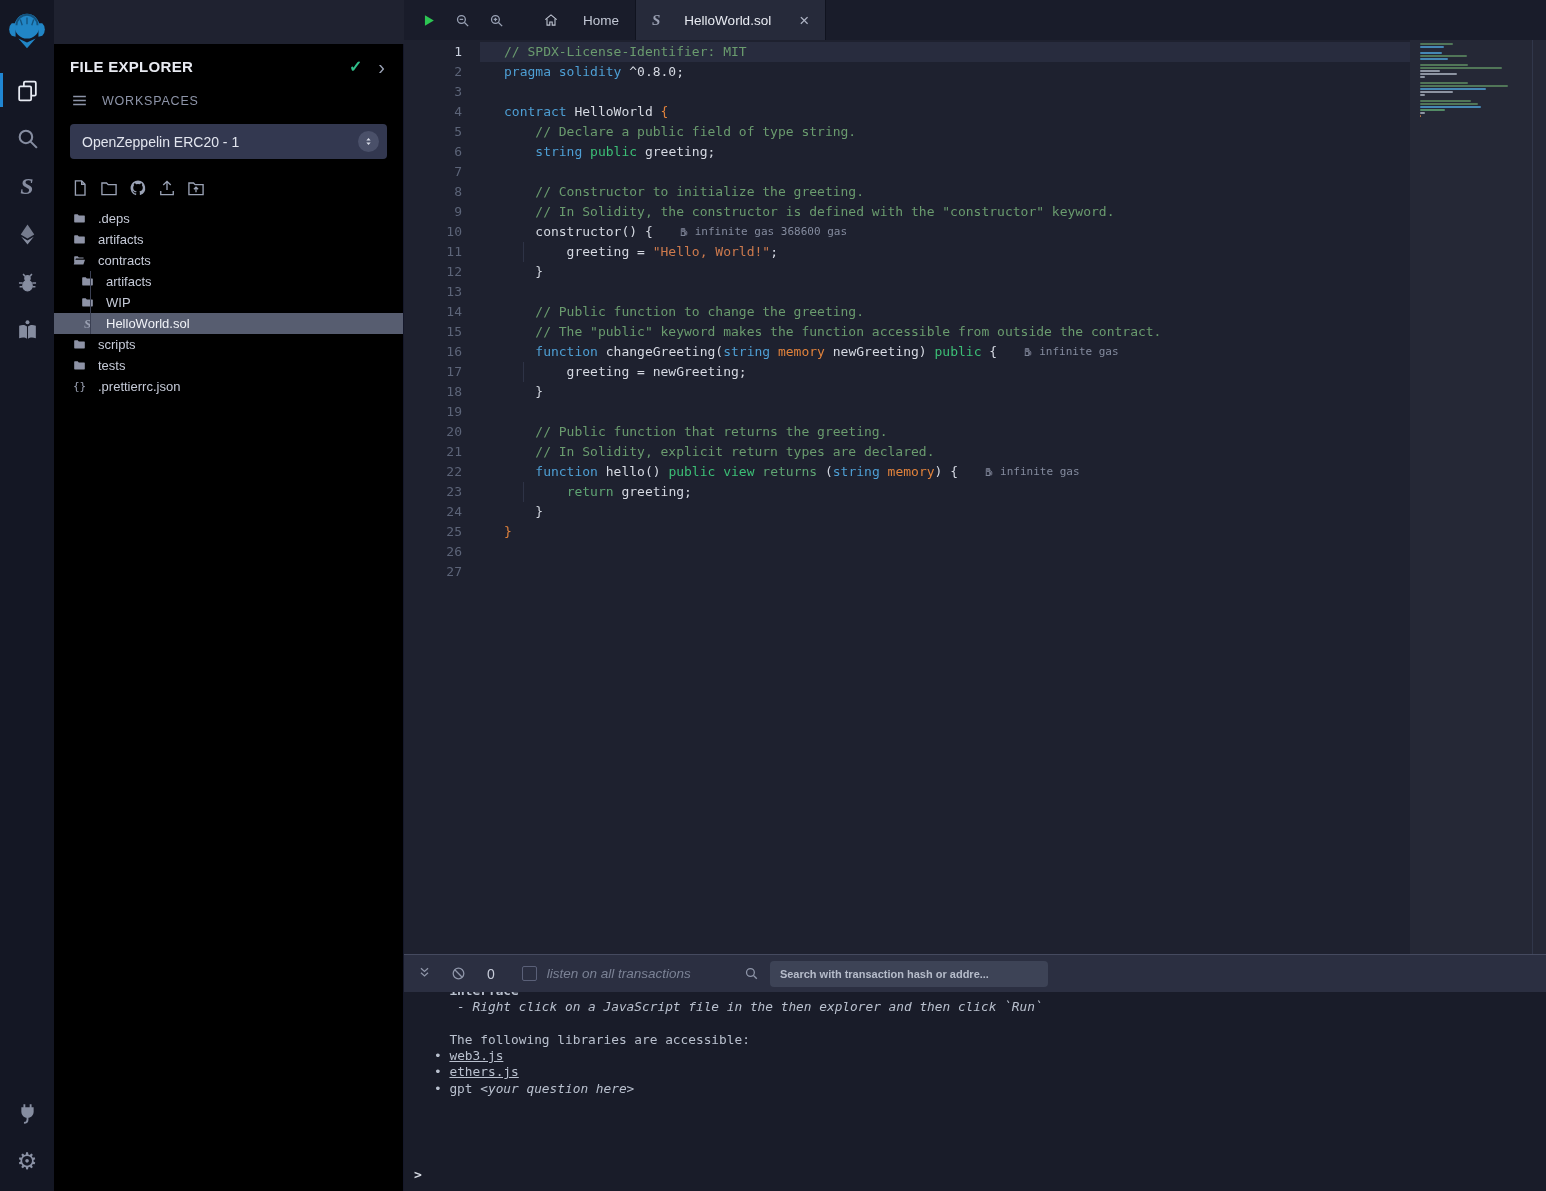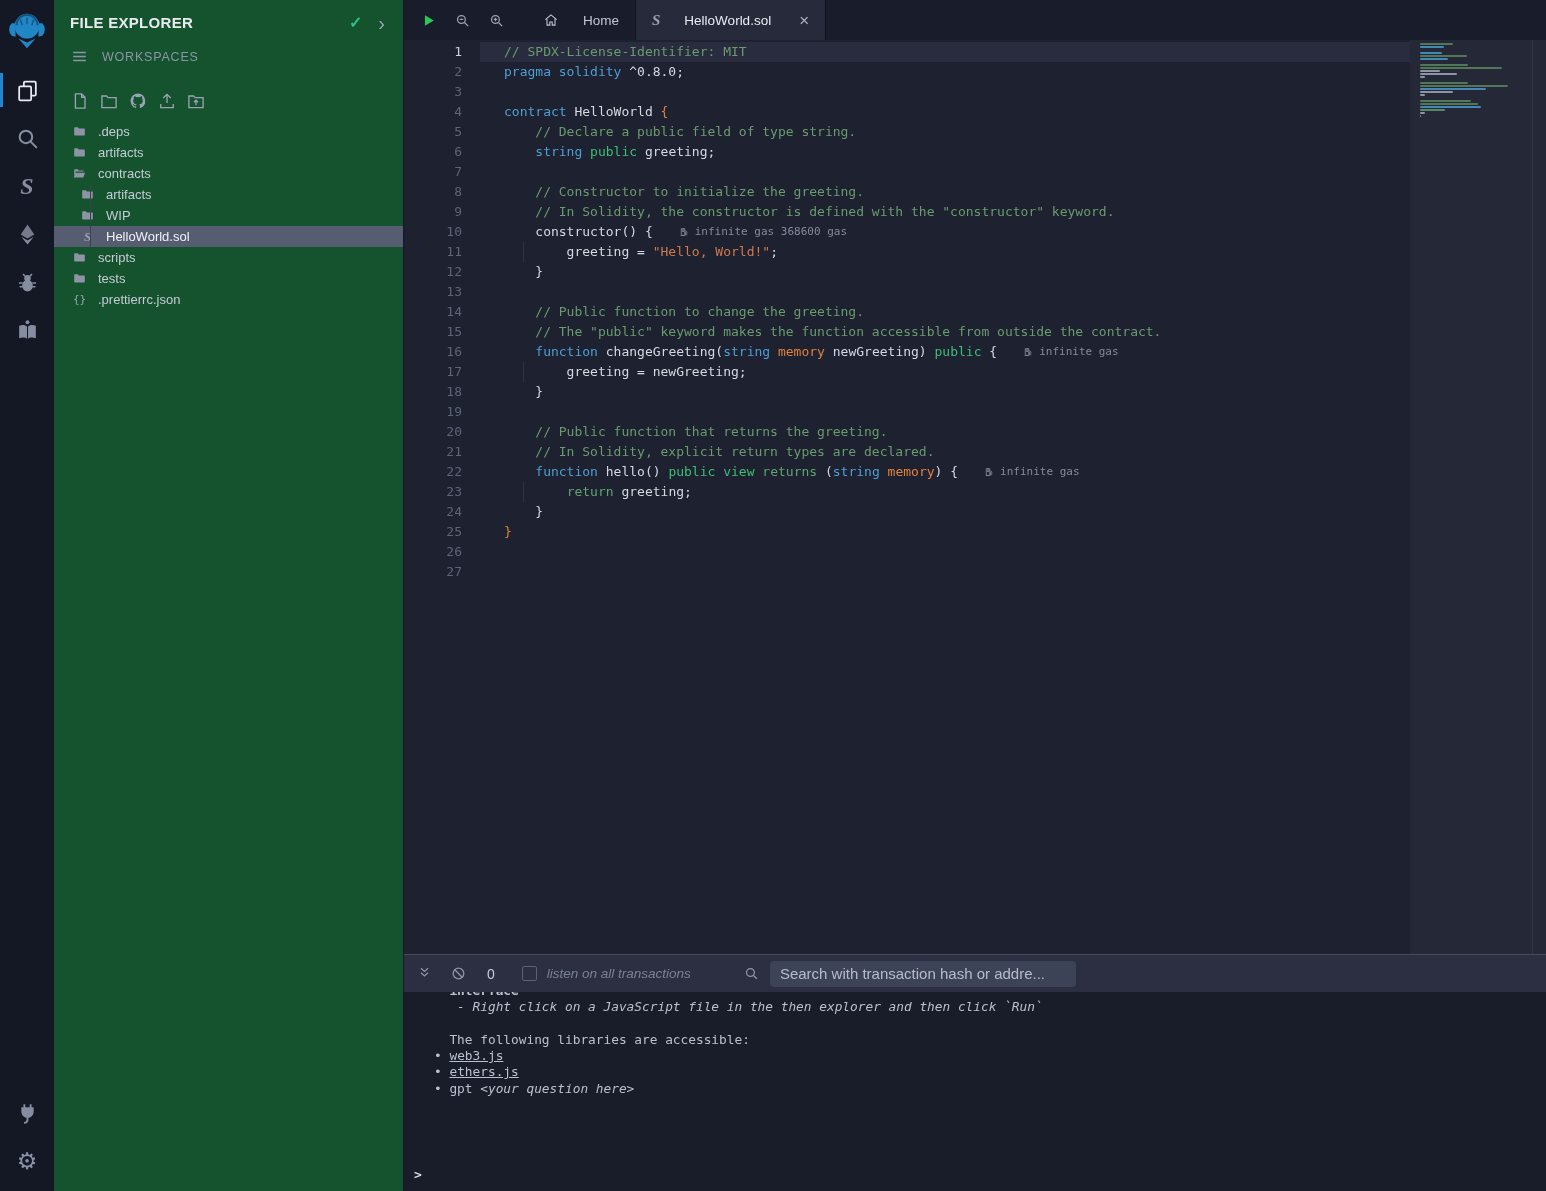--- a/index.html
+++ b/index.html
@@ -16,22 +16,22 @@
   .act-item svg { width:25px; height:25px; }
   .act-item.active { color:#e8ebf3; }
   .act-item.active::before { content:""; position:absolute; left:0; top:7px; bottom:7px;
     width:3px; background:#2086d2; }
   .act-bottom { margin-top:auto; padding-bottom:6px; display:flex; flex-direction:column; align-items:center; }
   .gear-glyph { font-size:23px; color:#8b92a5; line-height:1; }
   .s-letter { font-weight:700; font-style:italic; font-family:"Liberation Serif", serif; }
   .act-item .s-letter { font-size:24px; }
 
   
-  .explorer { width:350px; background:#14532d; flex-shrink:0; border-right:1px solid #15182a;
-    display:flex; flex-direction:column; }
+  .explorer { width:350px; background:#000000; flex-shrink:0; border-right:1px solid #15182a;
+    display:flex; flex-direction:column;margin-top:44px; }
   .exp-head { display:flex; align-items:center; padding:13px 18px 9px 16px; }
   .exp-title { font-size:15px; font-weight:700; color:#e8eaf1; letter-spacing:.3px; flex:1; }
   .exp-head .check { color:#2fbf8a; font-size:16px; font-weight:700; margin-right:16px; cursor:pointer; }
   .exp-head .chev { color:#9aa2b5; font-size:20px; line-height:14px; cursor:pointer; }
   .ws-row { display:flex; align-items:center; padding:6px 16px; color:#8d94a8; }
   .ws-row svg { width:19px; height:19px; margin-right:13px; cursor:pointer; }
   .ws-label { font-size:12.5px; letter-spacing:.8px; }
   .ws-select { margin:8px 16px 0 16px; height:35px; background:#333850; border-radius:4px;
     display:flex; align-items:center; padding:0 8px 0 12px; cursor:pointer; }
   .ws-name { flex:1; font-size:14px; color:#e2e5ee; }
@@ -101,23 +101,23 @@
   .terminal { height:237px; flex-shrink:0; display:flex; flex-direction:column; }
   .t-bar { height:38px; background:#2b2f41; border-top:1px solid #454a5f; display:flex;
     align-items:center; padding-left:12px; flex-shrink:0; }
   .t-bar .t-ic { color:#8f96a9; display:flex; cursor:pointer; }
   .t-bar .t-ic svg { width:17px; height:17px; }
   .t-count { font-size:14px; color:#c8cdda; margin-left:20px; }
   .t-check { width:15px; height:15px; border:1px solid #5a6078; border-radius:2px;
     margin-left:27px; cursor:pointer; background:transparent; }
   .t-listen { font-size:13.5px; color:#7b8295; margin-left:10px;font-style:italic; }
   .t-search-ic { margin-left:52px; }
-  .t-input { margin-left:10px; width:306px; height:26px; background:#3d4356; border:none;
-    border-radius:4px; color:#cdd2de; font-size:15px; padding:0 10px;
-    font-family:"Liberation Sans", sans-serif; }
+  .t-input { margin-left:10px; width:278px; height:26px; background:#3d4356; border:none;
+    border-radius:4px; color:#cdd2de; font-size:11px; padding:0 10px;
+    font-family:"Liberation Sans", sans-serif;font-weight:bold; }
   .t-input::placeholder { color:#b6bcca; }
   .t-body { flex:1; background:#191c29; position:relative; overflow:hidden; padding-left:30px;
     font-family:"DejaVu Sans Mono", monospace; font-size:12.8px; line-height:16.3px;
     color:#b9c0ce; }
   .t-line { white-space:pre; height:16.3px; }
   .t-line:first-child { margin-top:-9px; font-weight:700; }
   .t-it { font-style:italic; }
   .t-lnk { text-decoration:underline; cursor:pointer; }
   .t-prompt { position:absolute; left:10px; bottom:8px; font-weight:700; color:#d6dae3;
     font-family:"DejaVu Sans Mono", monospace; font-size:13px; }
@@ -191,20 +191,28 @@
     <div class="exp-head">
       <span class="exp-title">FILE EXPLORER</span>
       <span class="check">✓</span>
       <span class="chev">›</span>
     </div>
     <div class="ws-row">
       <svg viewBox="0 0 24 24" fill="none" stroke="currentColor" stroke-width="2">
           <path d="M4 7h16M4 12h16M4 17h16"></path>
         </svg>
       <span class="ws-label">WORKSPACES</span>
+    </div>
+    <div class="ws-select">
+      <span class="ws-name">OpenZeppelin ERC20 - 1</span>
+      <span class="ws-badge">
+        <svg viewBox="0 0 24 24" fill="currentColor">
+            <path d="M8 10 L12 5.5 16 10 Z M8 14 L12 18.5 16 14 Z"></path>
+          </svg>
+      </span>
     </div>
     <div class="exp-toolbar" id="exp-toolbar">
         <span style="display: flex;">
           <svg viewBox="0 0 24 24" fill="none" stroke="currentColor" stroke-width="1.6">
             <path d="M6.5 3.5 H14 l4 4 V20.5 H6.5 Z"></path>
             <path d="M14 3.5 v4 h4"></path>
           </svg>
         </span>
         <span style="display: flex;">
           <svg viewBox="0 0 24 24" fill="none" stroke="currentColor" stroke-width="1.6">

